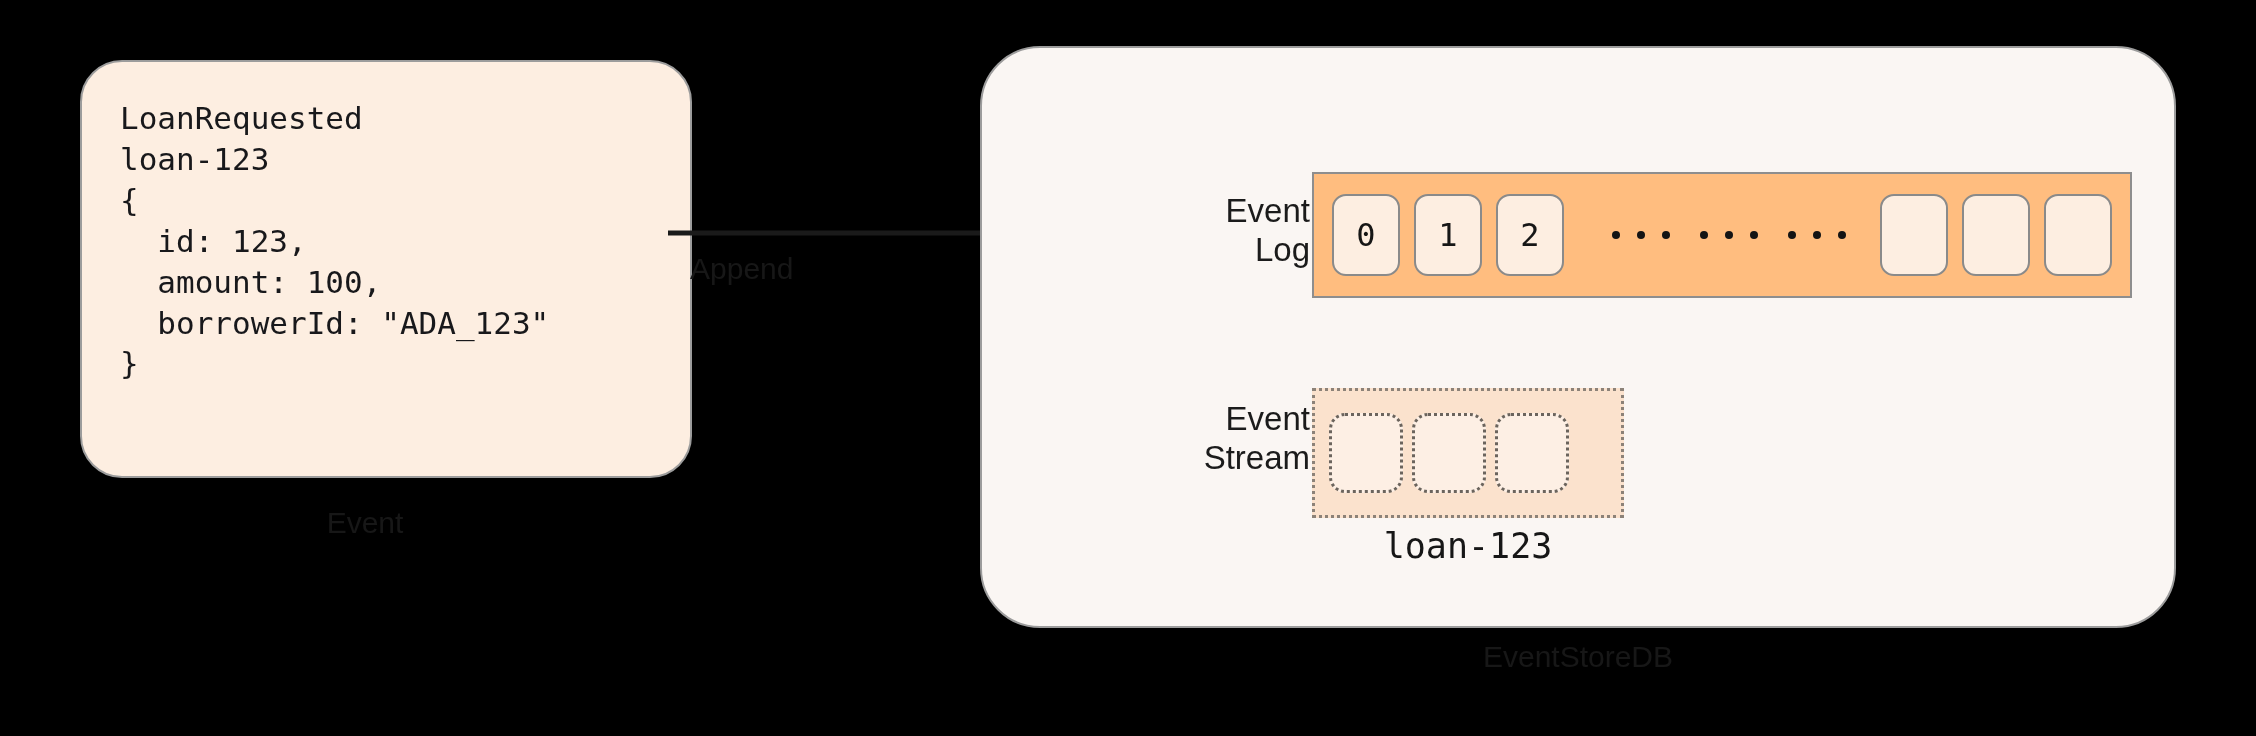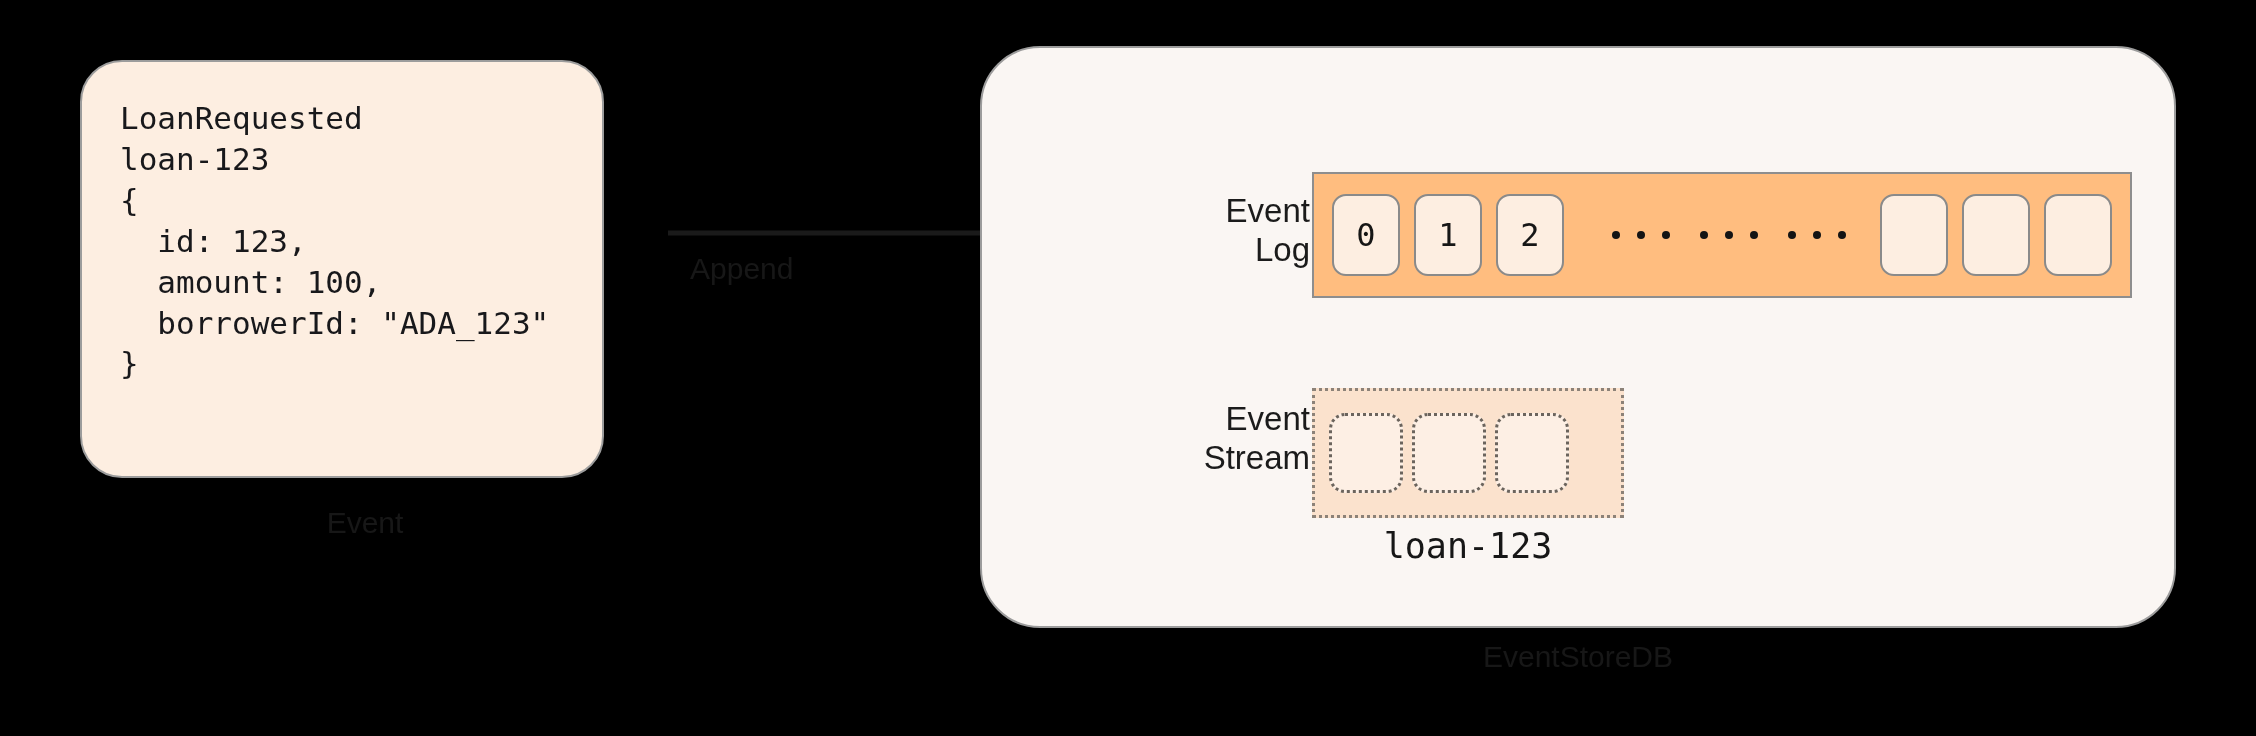--- a/index.html
+++ b/index.html
@@ -18,21 +18,21 @@
     height: 736px;
     background: #000000;
     overflow: hidden;
   }
 
   
   .event-card {
     position: absolute;
     left: 80px;
     top: 60px;
-    width: 524px;
+    width: 612px;
     height: 418px;
     background: #fdeee1;
     border: 2px solid #9c9c9c;
     border-radius: 42px;
   }
   .event-code {
     position: absolute;
     left: 38px;
     top: 36px;
     right: 14px;

